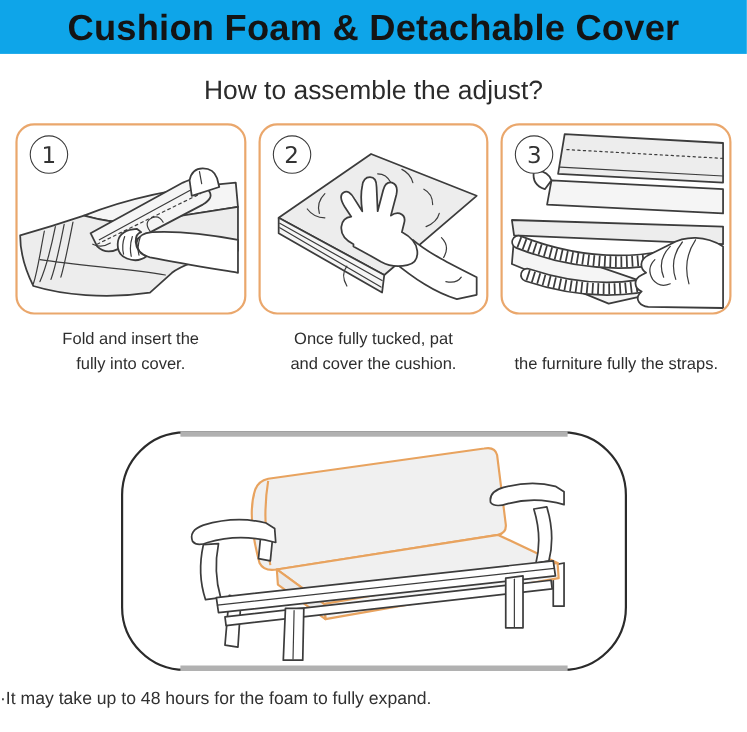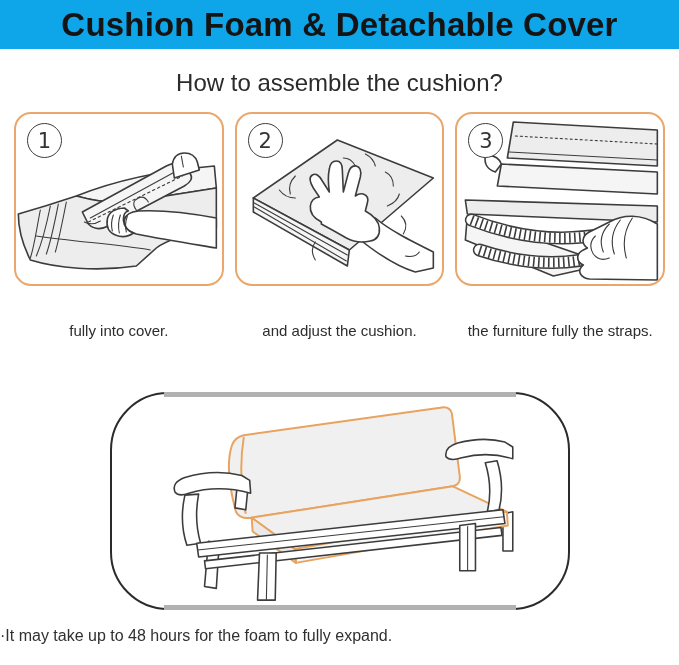--- a/index.html
+++ b/index.html
@@ -42,21 +42,21 @@
 </style>
 </head>
 <body>
 
 <div class="page">
 
   <div class="banner">
     <h1>Cushion Foam &amp; Detachable Cover</h1>
   </div>
 
-  <div class="subtitle">How to assemble the cushion?</div>
+  <div class="subtitle">How to assemble the adjust?</div>
 
   <div class="steps">
 
     <div class="step-col">
       <div class="card">
         <span class="badge">
           <span>1</span>
         </span>
         <svg viewBox="0 0 205 170">
 
@@ -81,21 +81,21 @@
           <path class="fw" d="M200,104 C168,98 140,96 122,97 Q110,98 108,106 Q107,116 120,120 C150,126 176,130 200,134 Z"></path>
 
           <path class="fw" d="M108,94 Q93,95 91,105 Q89,117 99,121 Q109,125 117,119 Q108,116 107,106 Q107,98 112,97 Z"></path>
           <path class="ln thin" d="M97,101 q-3,8 -1,16"></path>
           <path class="ln thin" d="M104,101 q-3,9 -1,18"></path>
           <path class="ln thin" d="M111,102 q-3,9 -1,16"></path>
           <path class="ln thin" d="M120,96 q-6,-8 2,-12 q6,-3 10,4"></path>
         </svg>
       </div>
       <p class="caption">
-        <br>
+        <span>Fold and insert the</span><br>
         <span>fully into cover.</span>
       </p>
     </div>
 
     <div class="step-col">
       <div class="card">
         <span class="badge">
           <span>2</span>
         </span>
         <svg viewBox="0 0 205 170">
@@ -116,22 +116,22 @@
 
           <path class="ln thin" d="M58,62 q-8,8 -5,18"></path>
           <path class="ln thin" d="M78,128 q-6,8 0,18"></path>
           <path class="ln thin" d="M148,58 q8,4 8,14"></path>
           <path class="ln thin" d="M164,102 q8,8 2,18"></path>
           <path class="ln thin" d="M106,44 q8,0 12,8"></path>
           <path class="ln thin" d="M168,142 q10,2 14,-4"></path>
         </svg>
       </div>
       <p class="caption">
-        <br>
-        <span>and adjust the cushion.</span>
+        <span>Once fully tucked, pat</span><br>
+        <span>and cover the cushion.</span>
       </p>
     </div>
 
     <div class="step-col">
       <div class="card">
         <span class="badge">
           <span>3</span>
         </span>
         <svg viewBox="0 0 205 170">
 

